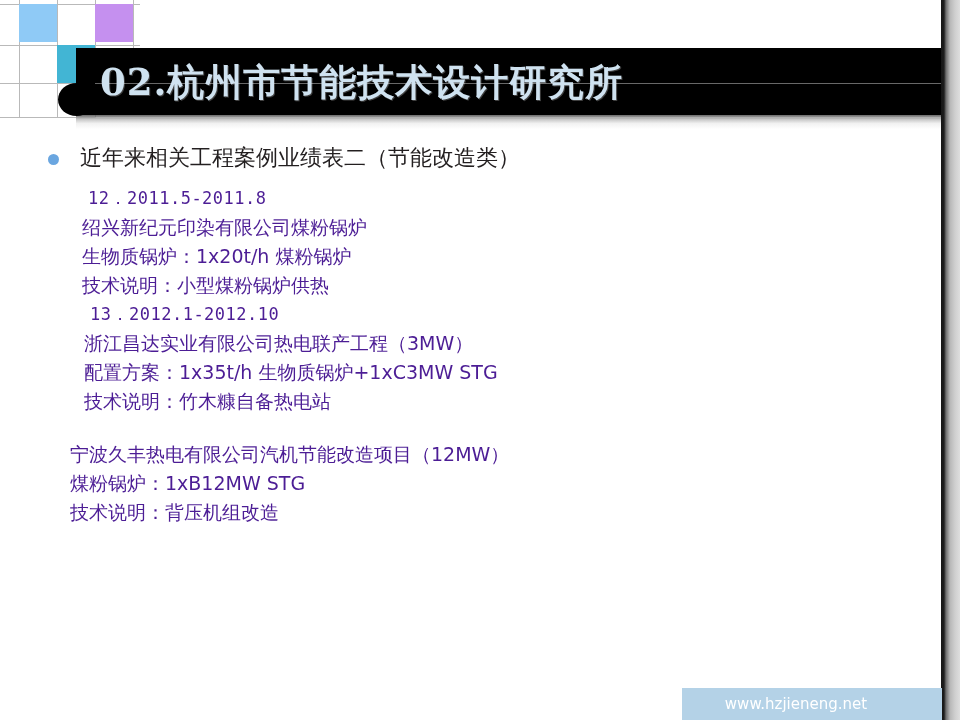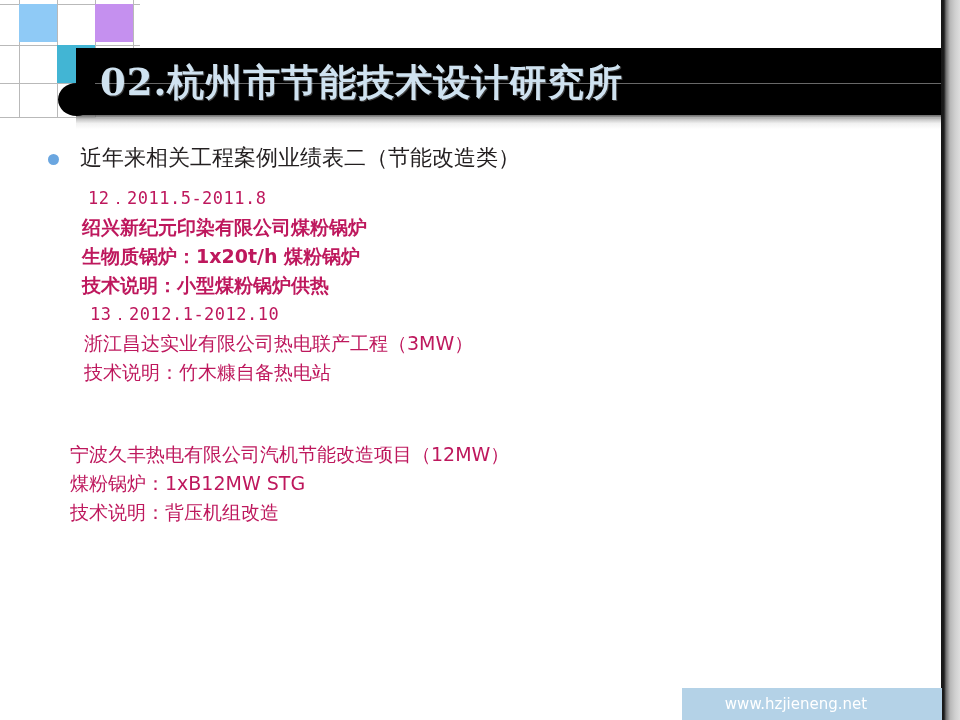--- a/index.html
+++ b/index.html
@@ -134,38 +134,38 @@
   #heading-text {
     font-family: "DejaVu Serif", "Liberation Serif", serif;
     font-size: 22px;
     color: #231f20;
     white-space: nowrap;
     line-height: 30px;
   }
 
   .entry {
     position: absolute;
-    color: #be185d;
+    color: #4c1d95;
   }
   .entry-number {
     font-family: "DejaVu Sans Mono", "Liberation Mono", monospace;
     font-size: 17px;
     letter-spacing: 0.5px;
     white-space: nowrap;
     line-height: 29px;
   }
   .entry-line {
     font-family: "DejaVu Sans", "Liberation Sans", sans-serif;
     font-size: 19px;
     white-space: nowrap;
     line-height: 29px;
   }
 
   #entry-12 { left: 88px; top: 184px; }
-  #entry-12 .entry-line { margin-left: -6px; font-weight: bold; }
+  #entry-12 .entry-line { margin-left: -6px; }
 
   #entry-13 { left: 90px; top: 300px; }
   #entry-13 .entry-line { margin-left: -6px; }
 
   #entry-14 { left: 70px; top: 440px; }
   #entry-14 .entry-line { }
 
   
   #footer-bar {
     position: absolute;
@@ -224,20 +224,21 @@
   <div class="entry" id="entry-12">
     <div class="entry-number">12．2011.5-2011.8</div>
     <div class="entry-line">绍兴新纪元印染有限公司煤粉锅炉</div>
     <div class="entry-line">生物质锅炉：1x20t/h 煤粉锅炉</div>
     <div class="entry-line">技术说明：小型煤粉锅炉供热</div>
   </div>
 
   <div class="entry" id="entry-13">
     <div class="entry-number">13．2012.1-2012.10</div>
     <div class="entry-line">浙江昌达实业有限公司热电联产工程（3MW）</div>
+    <div class="entry-line">配置方案：1x35t/h 生物质锅炉+1xC3MW STG</div>
     <div class="entry-line">技术说明：竹木糠自备热电站</div>
   </div>
 
   <div class="entry" id="entry-14">
     <div class="entry-line">宁波久丰热电有限公司汽机节能改造项目（12MW）</div>
     <div class="entry-line">煤粉锅炉：1xB12MW STG</div>
     <div class="entry-line">技术说明：背压机组改造</div>
   </div>
 
   <div id="footer-bar"></div>

